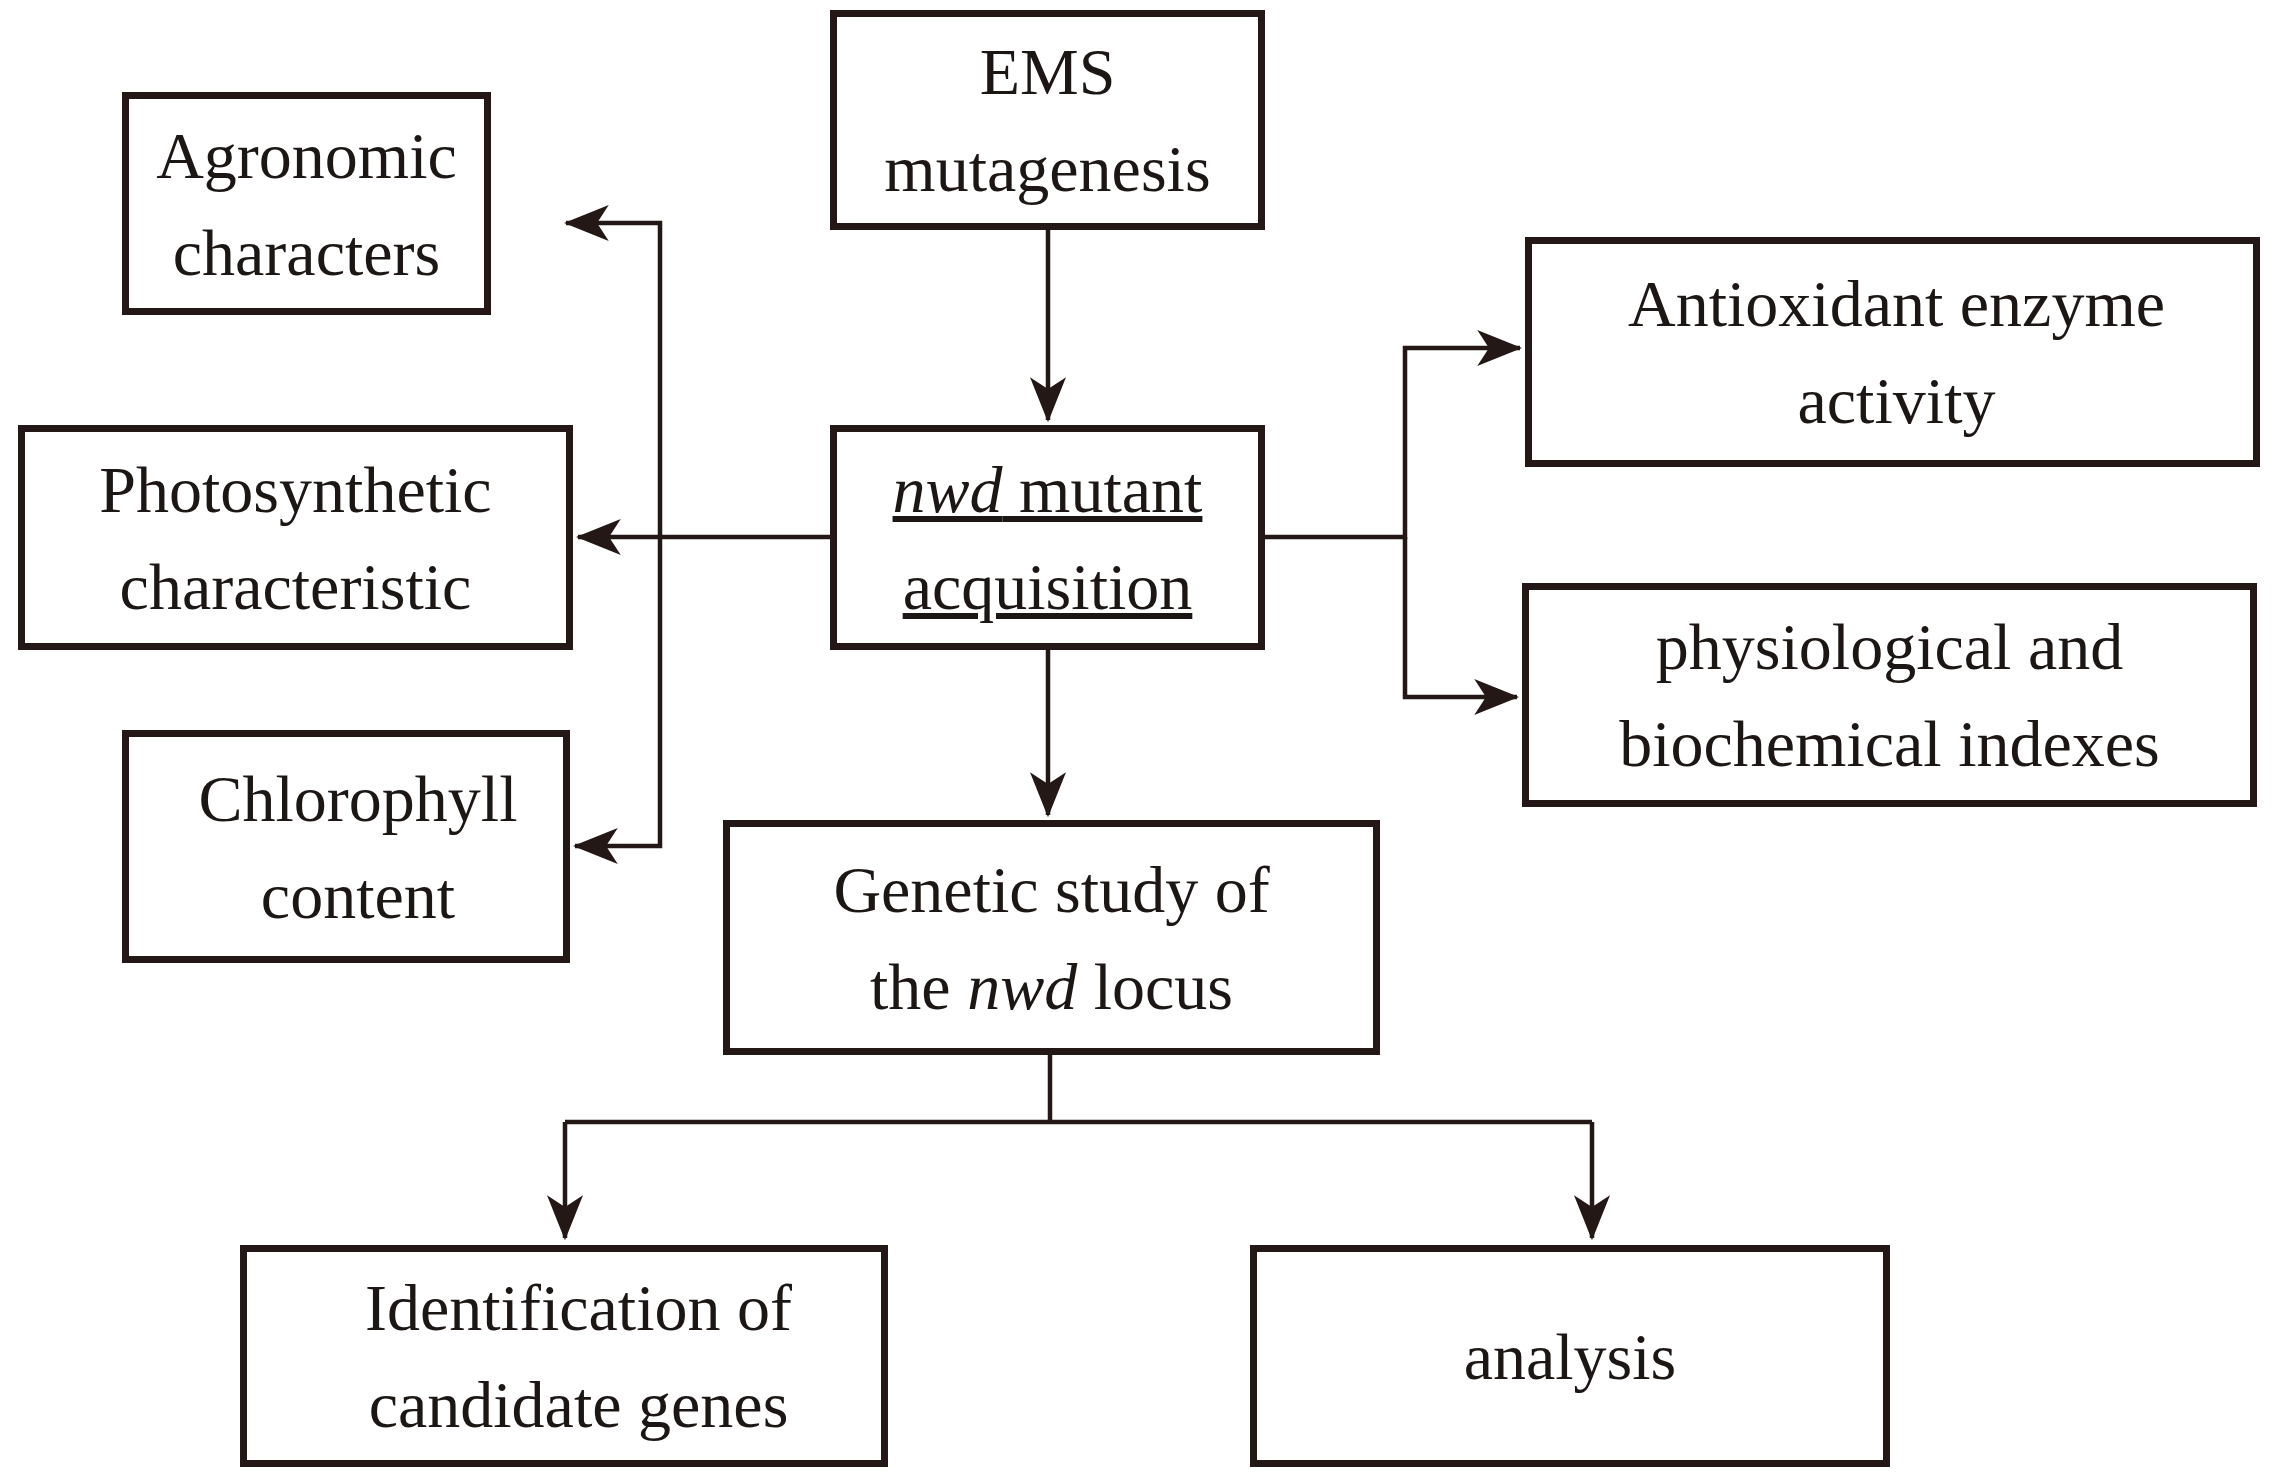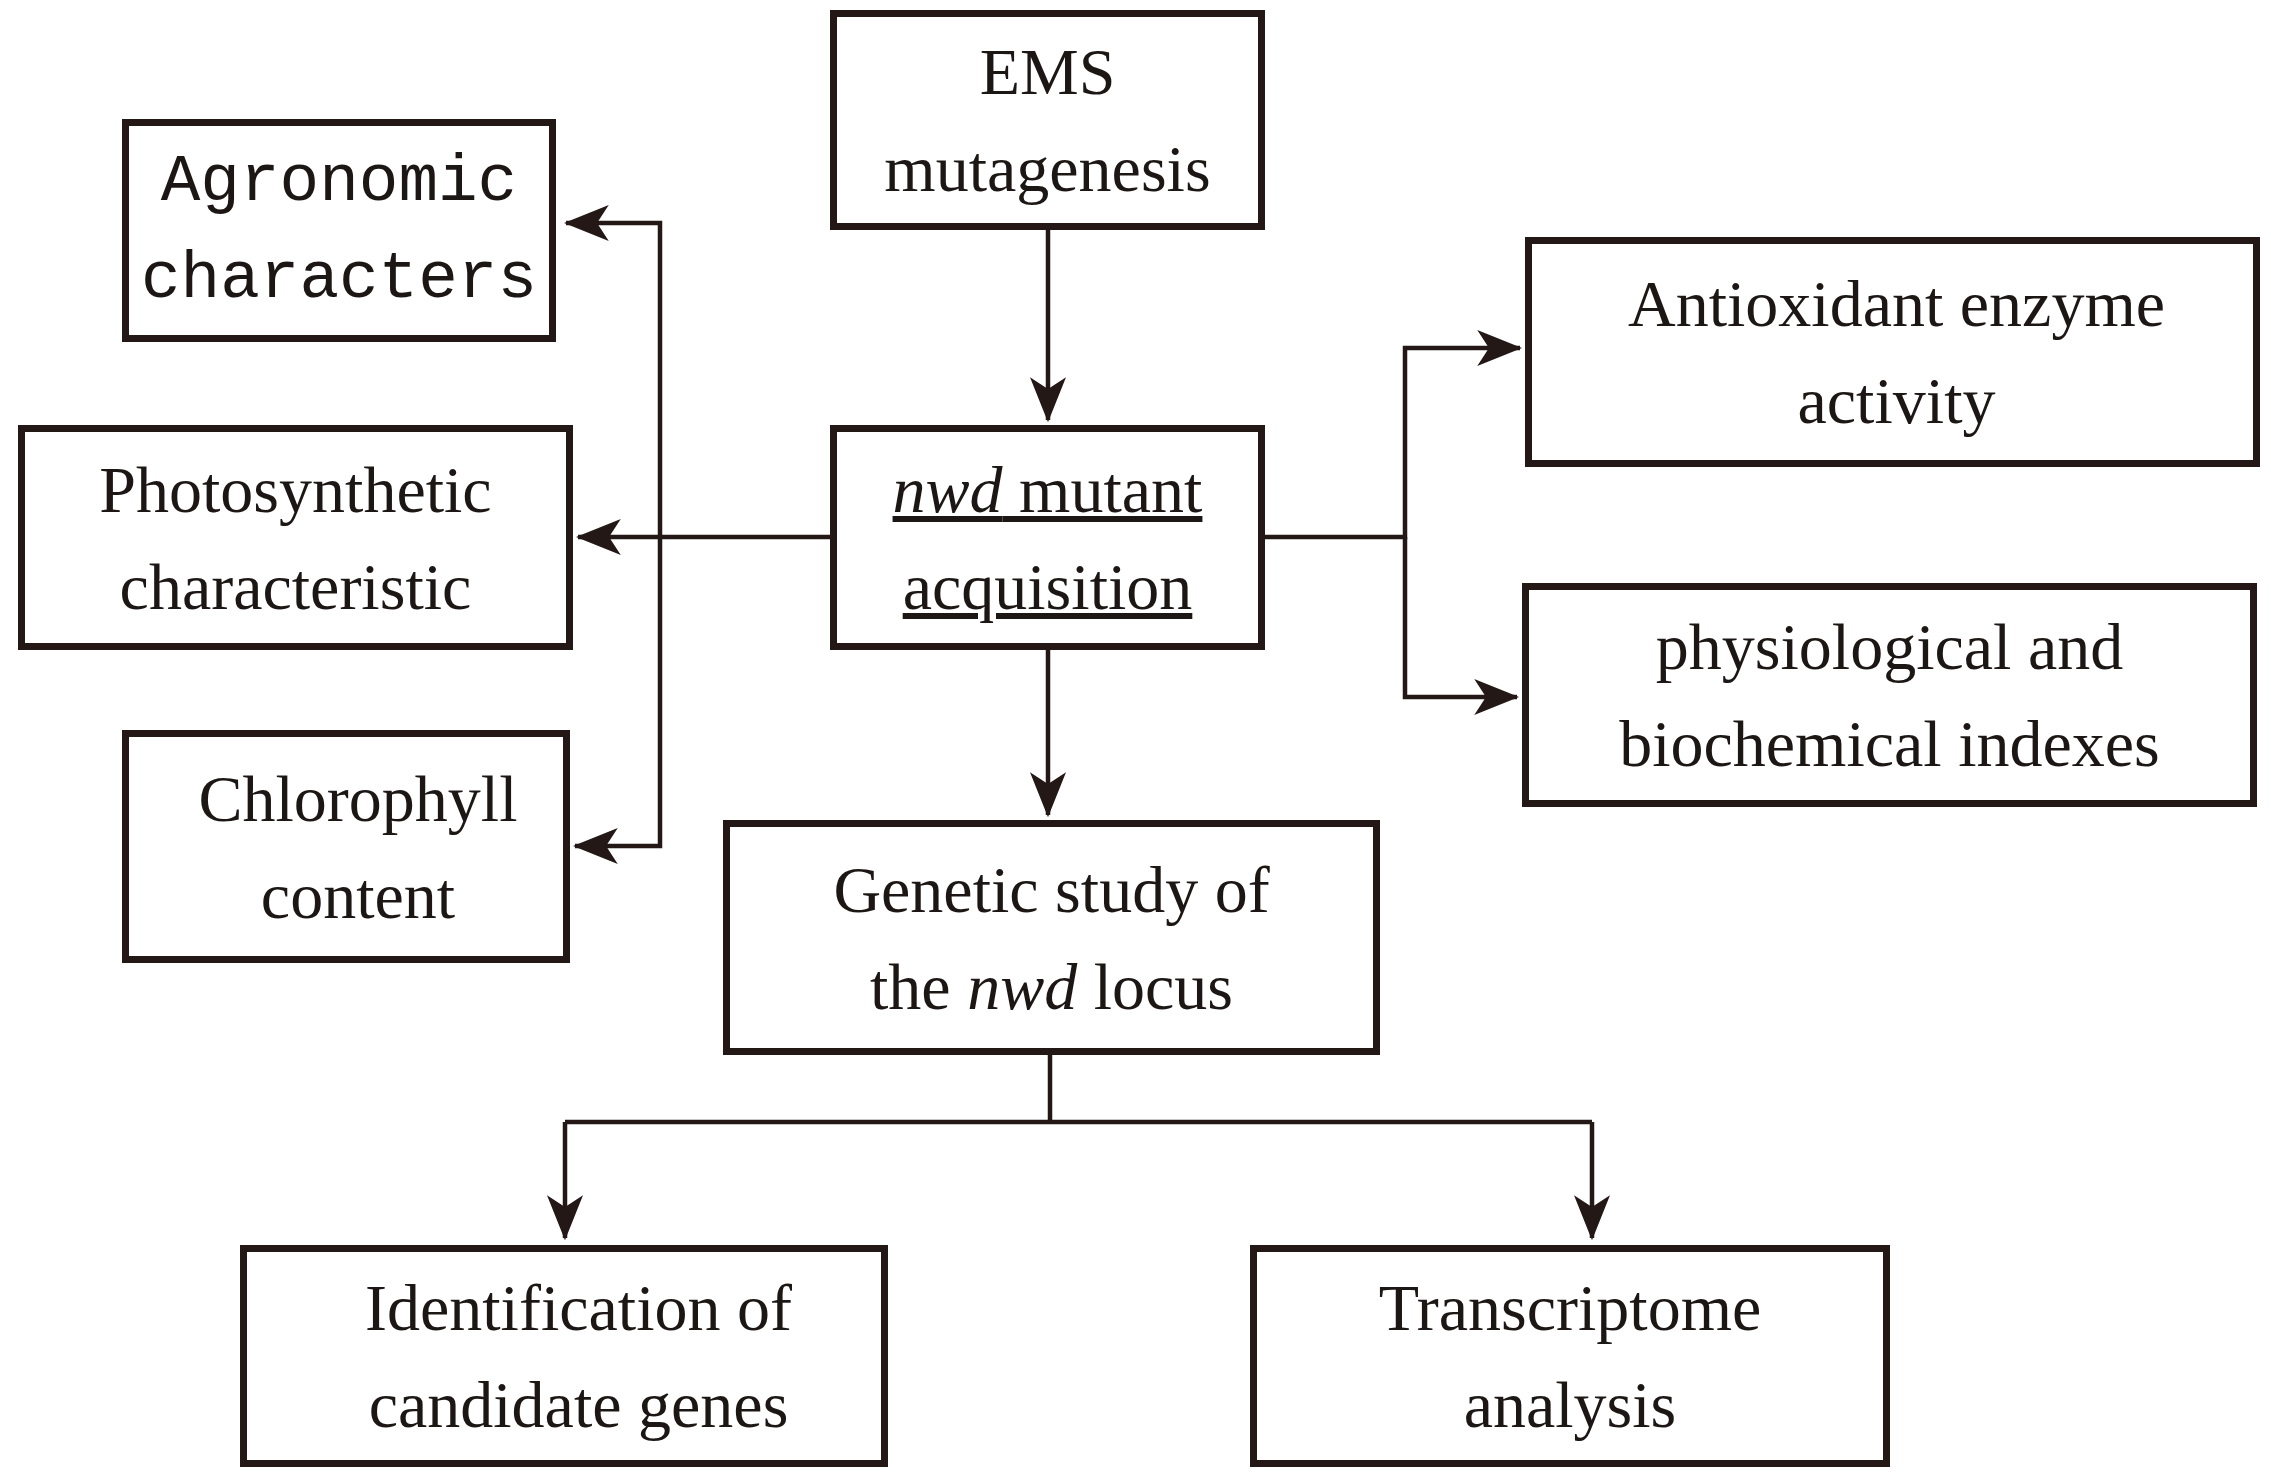--- a/index.html
+++ b/index.html
@@ -45,21 +45,21 @@
     white-space: pre;
   }
   .it {
     font-style: italic;
   }
 
   
   #box-ems            { left: 830px;  top: 10px;   width: 435px; height: 220px; }
   #box-nwd            { left: 830px;  top: 425px;  width: 435px; height: 225px; text-decoration: underline; }
   #box-genetic        { left: 723px;  top: 820px;  width: 657px; height: 235px; }
-  #box-agronomic      { left: 122px;  top: 119px;  width: 434px; height: 223px; font-family: Liberation Mono, monospace; }
+  #box-agronomic      { left: 122px;  top: 92px;  width: 369px; height: 223px; }
   #box-photosynthetic { left: 18px;   top: 425px;  width: 555px; height: 225px; }
   #box-chlorophyll    { left: 122px;  top: 730px;  width: 448px; height: 233px; padding-left: 24px; }
   #box-antioxidant    { left: 1525px; top: 237px;  width: 735px; height: 230px; padding-left: 8px; }
   #box-physiological  { left: 1522px; top: 583px;  width: 735px; height: 224px; }
   #box-identification { left: 240px;  top: 1245px; width: 648px; height: 222px; padding-left: 29px; }
   #box-transcriptome  { left: 1250px; top: 1245px; width: 640px; height: 222px; }
 </style>
 </head>
 <body>
 
@@ -130,17 +130,16 @@
     <div class="line">physiological and</div>
     <div class="line">biochemical indexes</div>
   </div>
 
   <div class="box" id="box-identification">
     <div class="line">Identification of</div>
     <div class="line">candidate genes</div>
   </div>
 
   <div class="box" id="box-transcriptome">
-    <div class="line">Transcriptome</div>
     <div class="line">analysis</div>
   </div>
 
 </div>
 
 </body></html>

